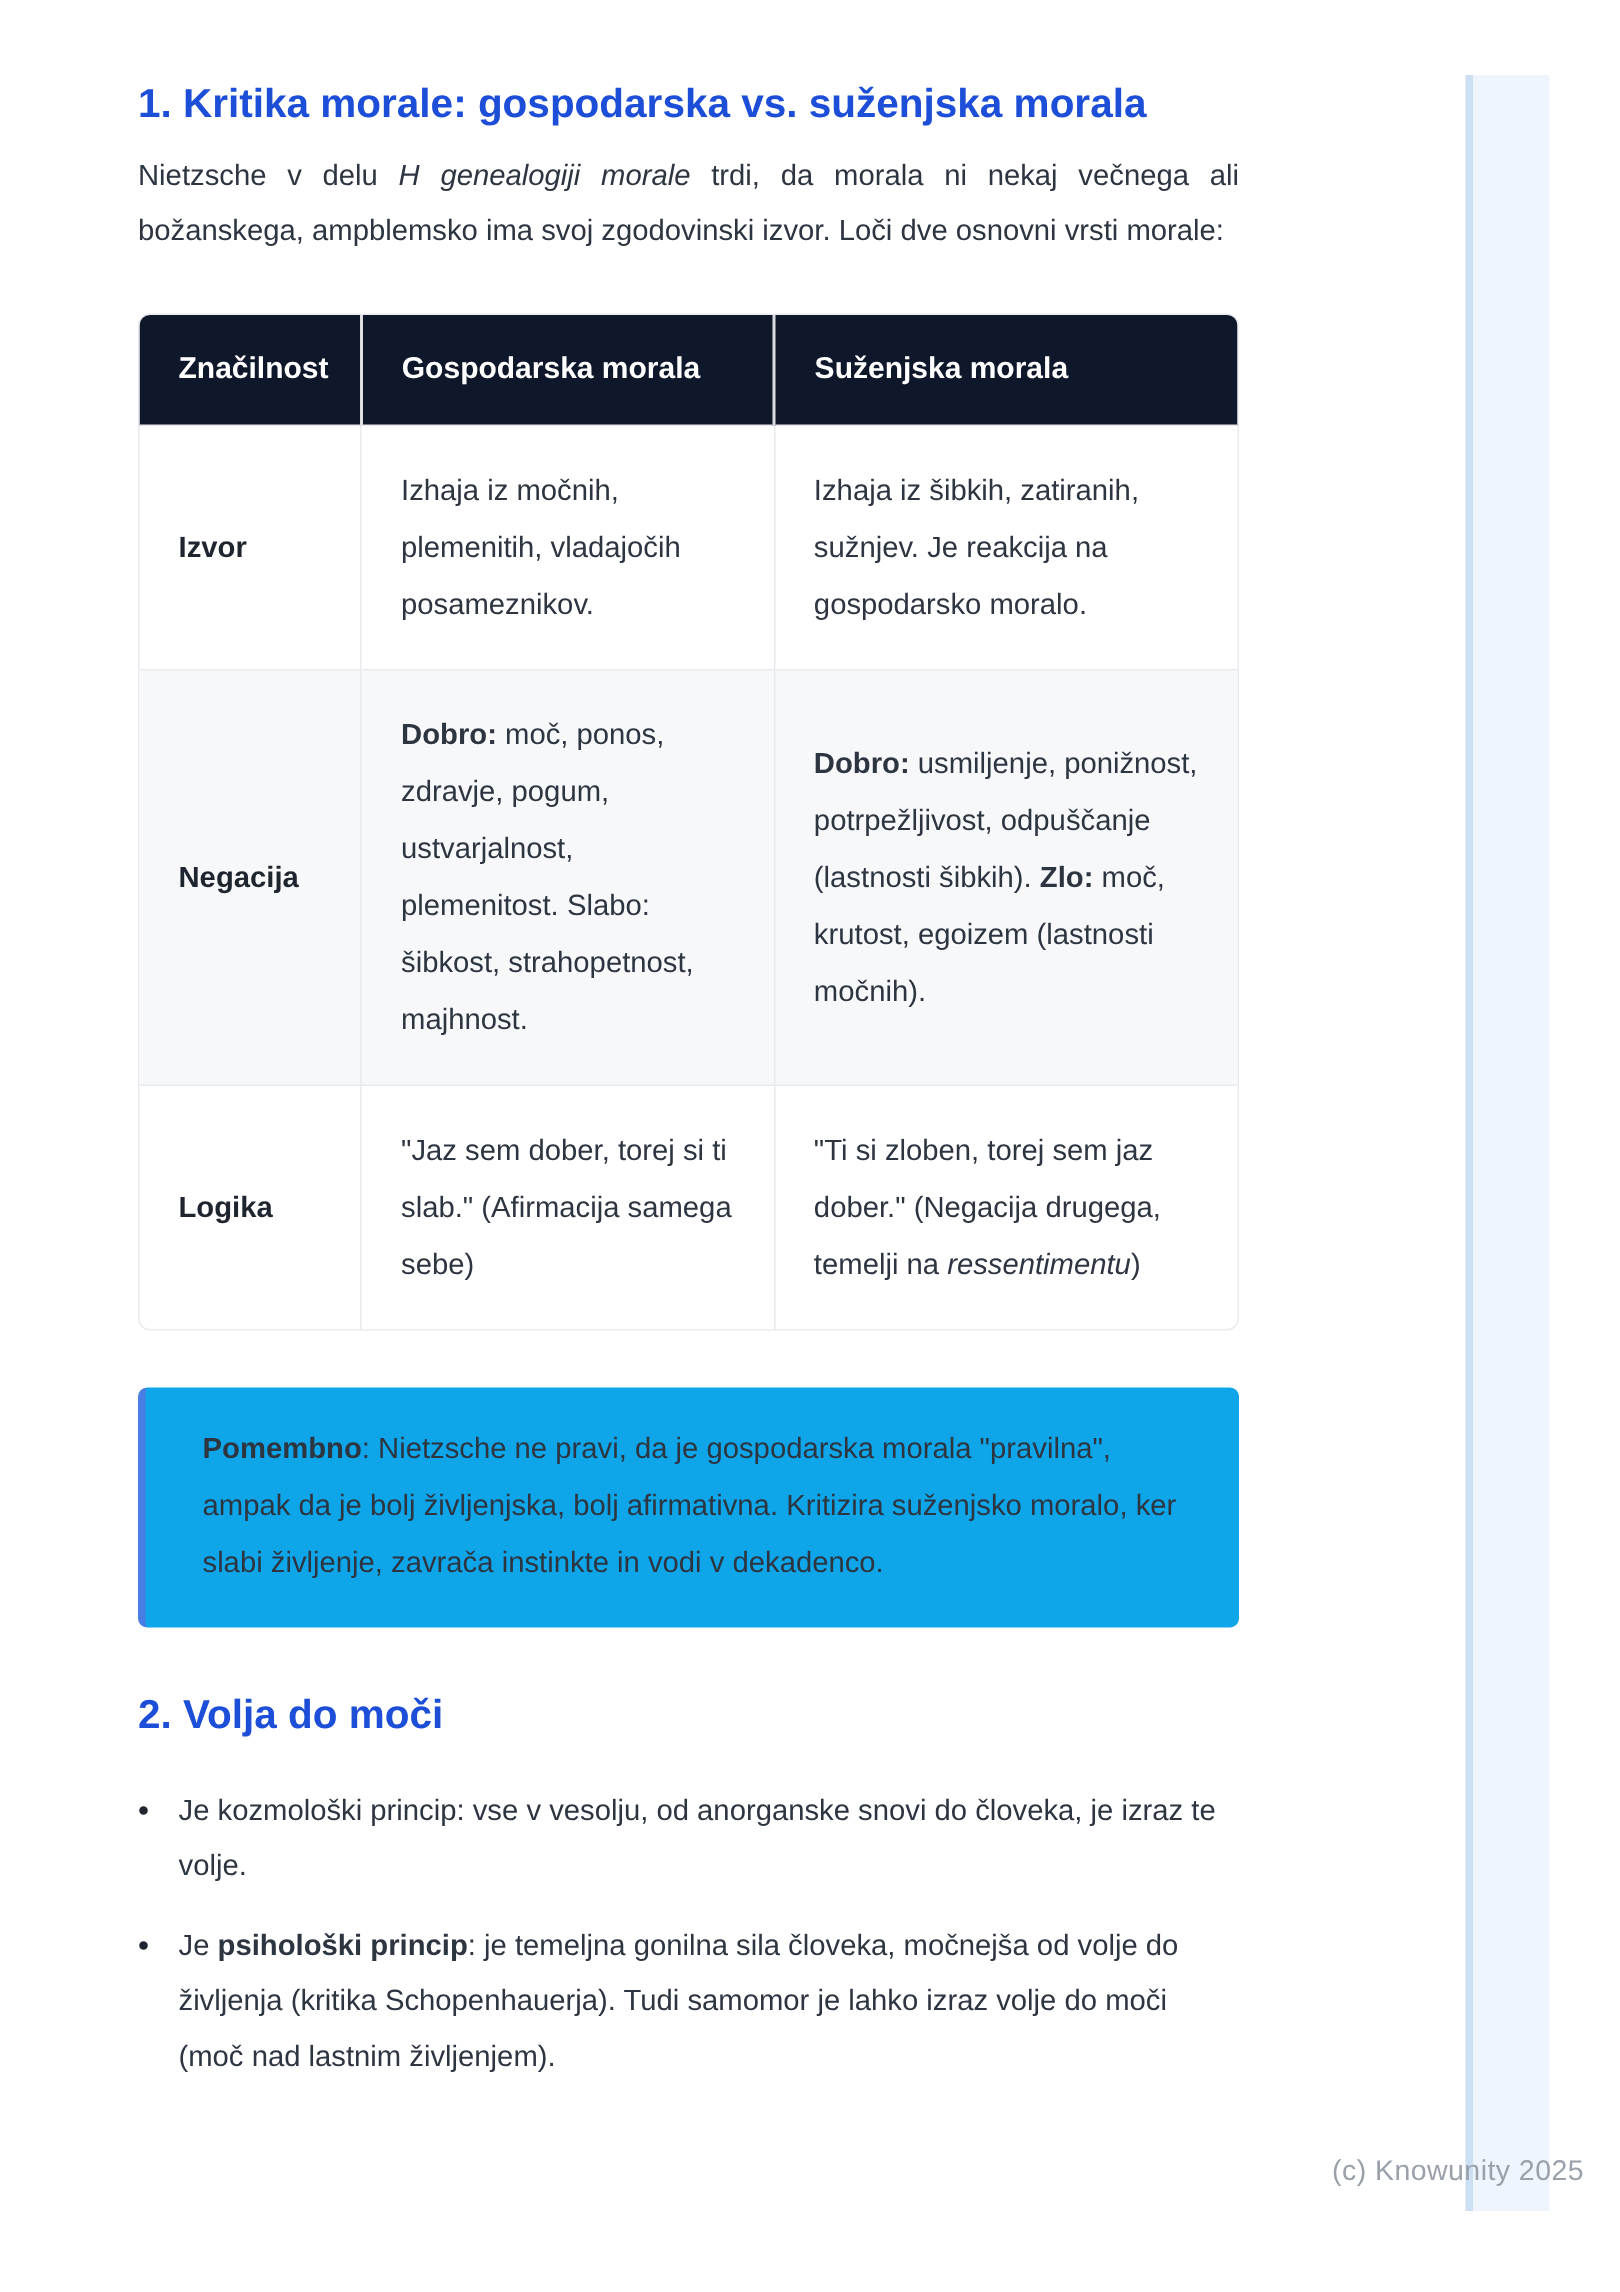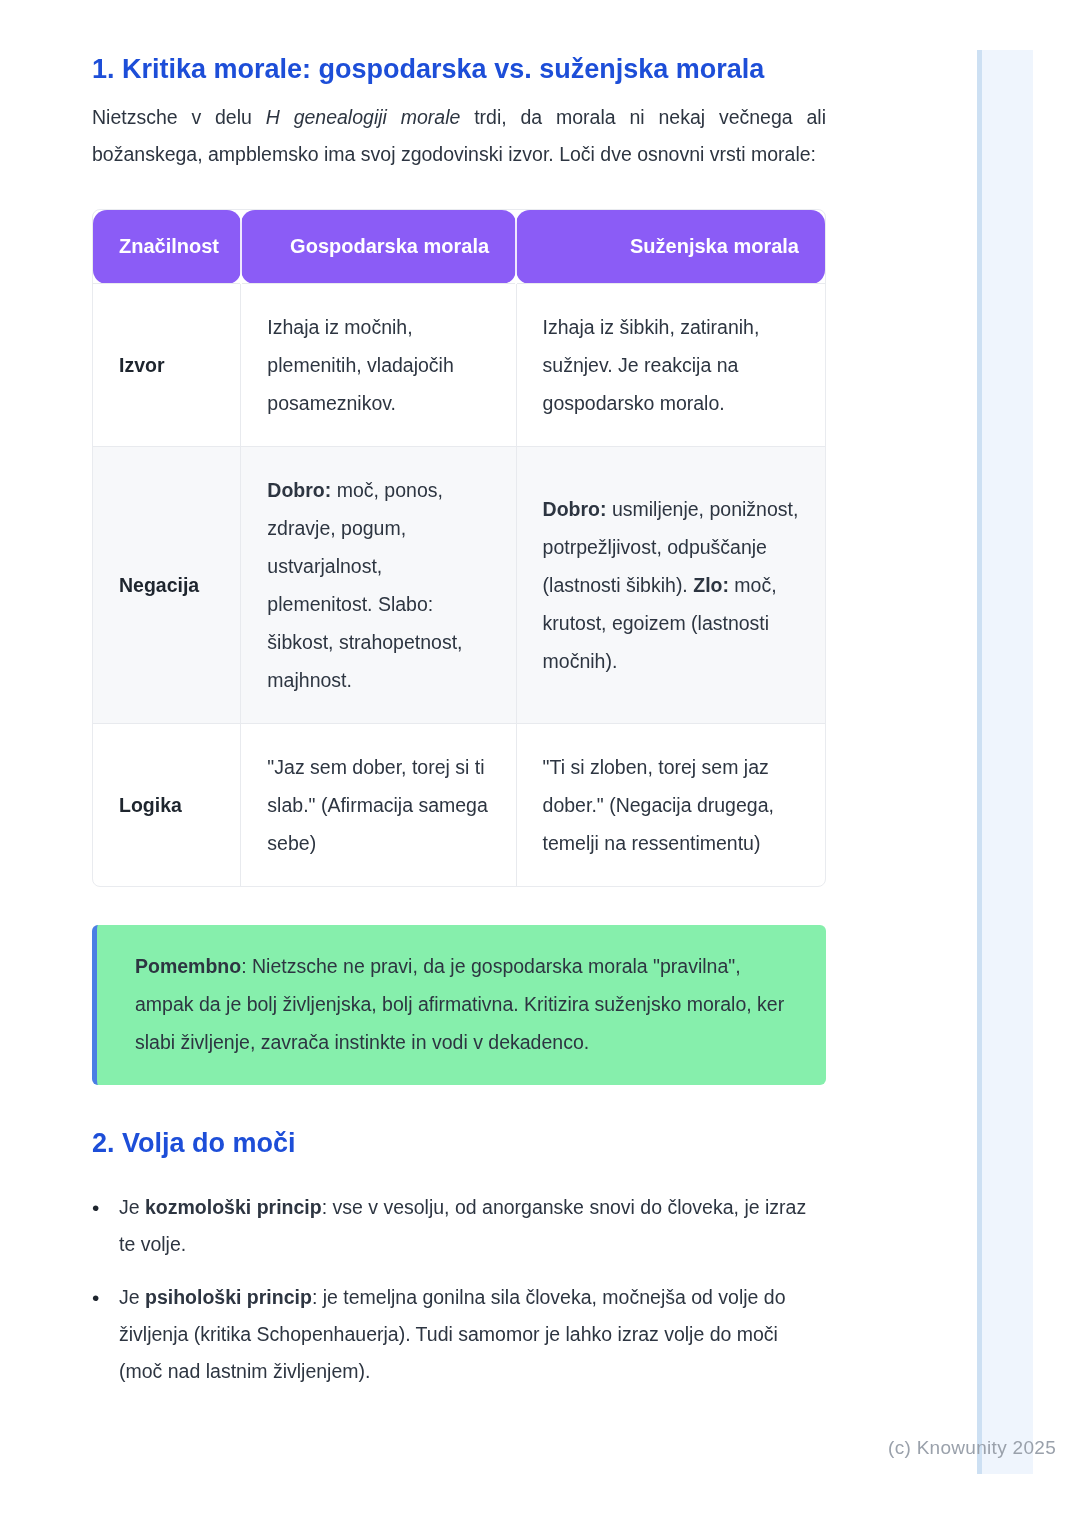--- a/index.html
+++ b/index.html
@@ -63,47 +63,46 @@
   }
   table {
     width: 100%;
     border-collapse: collapse;
     table-layout: fixed;
   }
   col.c1 { width: 20.2%; }
   col.c2 { width: 37.6%; }
   col.c3 { width: 42.2%; }
   thead th {
-    background: #8b5cf6;
+    background: #0f172a;
     color: #ffffff;
     font-size: 20px;
     font-weight: 600;
-    text-align: right;
+    text-align: left;
     padding: 25px 26px;
-    border-radius: 14px;
   }
   thead th + th { border-left: 2px solid rgba(255,255,255,0.85); }
   tbody td {
     padding: 24px 26px;
     font-size: 19.5px;
     line-height: 38px;
     vertical-align: middle;
     border-top: 1px solid #e8eaee;
   }
   tbody td + td { border-left: 1px solid #e8eaee; }
   tbody tr:nth-child(even) td { background: #f7f8fa; }
   td.label {
     font-weight: 700;
     color: #1e252e;
   }
 
   
   .note {
     margin-top: 38px;
-    background: #86efac;
+    background: #0ea5e9;
     border-left: 5px solid #4b7ee4;
     border-radius: 6px;
     padding: 22px 30px 24px 38px;
   }
   .note p {
     font-size: 19.5px;
     line-height: 38px;
     color: #2d3541;
   }
 
@@ -160,37 +159,37 @@
             <td class="rich"><span>Izhaja iz šibkih, zatiranih, sužnjev. Je reakcija na gospodarsko moralo.</span></td>
           </tr>
           <tr>
             <td class="label">Negacija</td>
             <td class="rich"><span style="font-weight: 700;">Dobro:</span><span> moč, ponos, zdravje, pogum, ustvarjalnost, plemenitost. </span><span style="font-weight: 400;">Slabo:</span><span> šibkost, strahopetnost, majhnost.</span></td>
             <td class="rich"><span style="font-weight: 700;">Dobro:</span><span> usmiljenje, ponižnost, potrpežljivost, odpuščanje (lastnosti šibkih). </span><span style="font-weight: 700;">Zlo:</span><span> moč, krutost, egoizem (lastnosti močnih).</span></td>
           </tr>
           <tr>
             <td class="label">Logika</td>
             <td class="rich"><span>"Jaz sem dober, torej si ti slab." (Afirmacija samega sebe)</span></td>
-            <td class="rich"><span>"Ti si zloben, torej sem jaz dober." (Negacija drugega, temelji na </span><span style="">ressentimentu</span><span>)</span></td>
+            <td class="rich"><span>"Ti si zloben, torej sem jaz dober." (Negacija drugega, temelji na </span><span style="font-style: italic;">ressentimentu</span><span>)</span></td>
           </tr>
         </tbody>
       </table>
     </div>
 
     <aside class="note">
       <p class="rich"><span style="font-weight: 700;">Pomembno</span><span>: Nietzsche ne pravi, da je gospodarska morala "pravilna", ampak da je bolj življenjska, bolj afirmativna. Kritizira suženjsko moralo, ker slabi življenje, zavrača instinkte in vodi v dekadenco.</span></p>
     </aside>
 
     <h2 class="h h2">2. Volja do moči</h2>
 
 
     <ul class="bullets">
       <li class="bullet">
         <span class="dot">•</span>
-        <span class="rich"><span>Je </span><span style="font-weight: 700;">kozmološki princip</span><span>: vse v vesolju, od anorganske snovi do človeka, je izraz te volje.</span></span>
+        <span class="rich"><span>Je </span><span style="font-weight: 400;">kozmološki princip</span><span>: vse v vesolju, od anorganske snovi do človeka, je izraz te volje.</span></span>
       </li>
       <li class="bullet">
         <span class="dot">•</span>
         <span class="rich"><span>Je </span><span style="font-weight: 700;">psihološki princip</span><span>: je temeljna gonilna sila človeka, močnejša od volje do življenja (kritika Schopenhauerja). Tudi samomor je lahko izraz volje do moči (moč nad lastnim življenjem).</span></span>
       </li>
     </ul>
 
   </main>
 </div>
 

